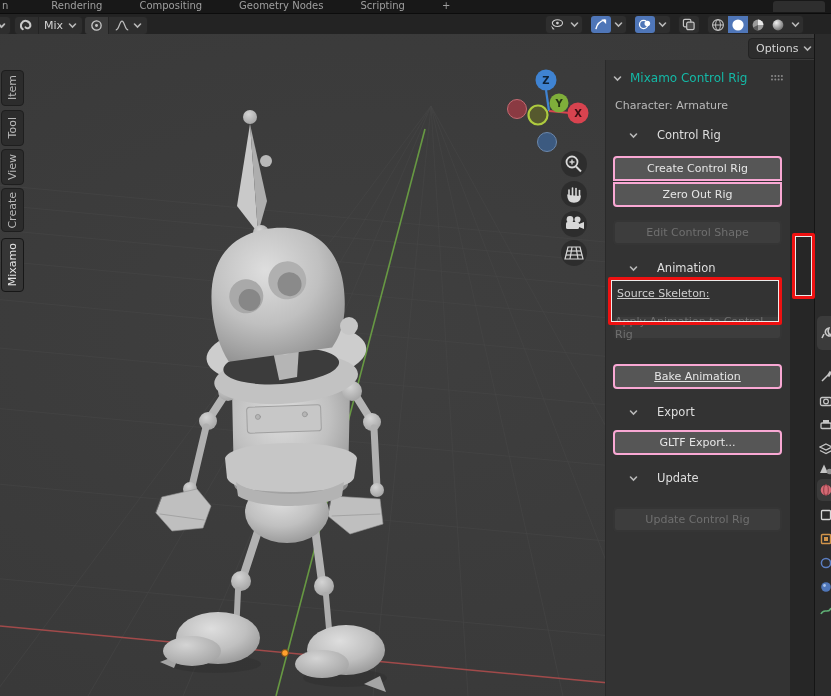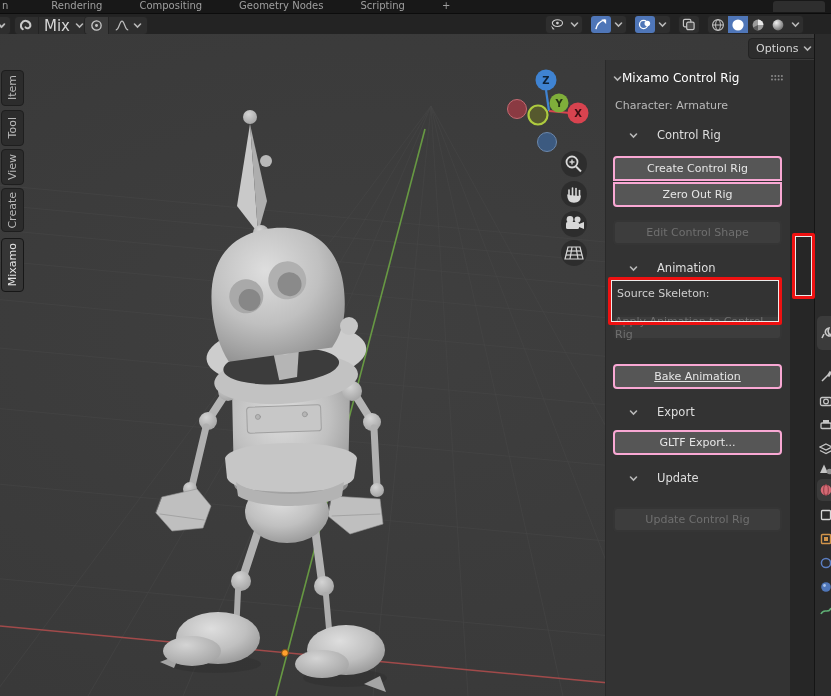--- a/index.html
+++ b/index.html
@@ -8,21 +8,21 @@
     background:#3b3b3b;color:#ddd;-webkit-font-smoothing:antialiased;}
   
   .topbar{position:absolute;left:0;top:0;width:831px;height:13px;background:#181818;
     border-bottom:1px solid #0c0c0c;display:flex;align-items:center;font-size:10px;color:#9f9f9f;}
   .topbar .ws{margin-right:37px;white-space:nowrap;line-height:13px;transform:translateY(-1px);}
   .topbar .ws:first-child{margin-left:2px;margin-right:43px;}
   .topbar-frag{position:absolute;right:6px;top:1px;width:52px;height:11px;background:#2e2e2e;border-radius:3px 3px 0 0;}
   
   .toolrow{position:absolute;left:0;top:14px;width:831px;height:20px;background:#232323;}
   .widget{position:absolute;top:2px;height:17px;display:flex;align-items:flex-start;background:#2e2e2e;
-    border:1px solid #242424;border-radius:4px;color:#d5d5d5;font-size:15px;}
+    border:1px solid #242424;border-radius:4px;color:#d5d5d5;font-size:11px;}
   .widget .seg{display:flex;align-items:center;height:100%;padding:0 5px;}
   .widget .seg+.seg{border-left:1px solid #242424;}
   .seg.on{background:#3a3a3a;border-radius:3px 0 0 3px;}
   .chev{width:9px;height:9px;flex:0 0 auto;}
   .chev path{fill:none;stroke:#b9b9b9;stroke-width:1.6;stroke-linecap:round;}
   
   .hdr-icons{position:absolute;right:27px;top:2px;height:17px;display:flex;align-items:center;gap:7px;}
   .hbtn{height:17px;display:flex;align-items:center;background:#2e2e2e;border:1px solid #242424;border-radius:4px;}
   .hbtn .seg{padding:0 3px;display:flex;align-items:center;height:100%;}
   .hbtn .seg.blue{background:var(--accent-blue);border-radius:3px;}
@@ -31,30 +31,30 @@
   
   .viewport{position:absolute;left:0;top:34px;width:812px;height:662px;
     background:radial-gradient(ellipse 120% 90% at 45% 45%, #3f3f3f 0%, #3a3a3a 60%, #363636 100%);}
   .viewport svg{display:block;}
   .gl{stroke:#474747;stroke-width:1;opacity:.55;}
   .options-btn{position:absolute;left:748px;top:38px;height:19px;padding:0 7px;display:flex;align-items:center;gap:5px;
     background:#2d2d2d;border:1px solid #232323;border-radius:4px;color:#d6d6d6;font-size:11px;z-index:5;}
   
   .npanel{position:absolute;left:605px;top:60px;width:185px;height:636px;background:#333333;
     border-left:1px solid #2a2a2a;box-sizing:border-box;font-size:11px;z-index:3;}
-  .phead{display:flex;align-items:center;margin:8px 6px 0 7px;height:20px;color:#ffffff;font-size:12px;gap:0;}
+  .phead{display:flex;align-items:center;margin:8px 6px 0 7px;height:20px;color:#14b8a6;font-size:12px;gap:8px;}
   .phead .grip{margin-left:auto;}
   .char-label{margin:11px 0 0 9px;color:#b9b9b9;}
   .sec-head{display:flex;align-items:center;gap:19px;margin-top:16px;margin-left:23px;color:#dedede;font-size:11.5px;}
   .btn{margin:0 8px 0 7px;height:21px;display:flex;align-items:center;justify-content:center;
     background:#565656;border:2px solid #f9a8d4;border-radius:4px;color:#e6e6e6;cursor:default;}
   .btn.top{border-radius:4px 4px 0 0;margin-bottom:1px;}
   .btn.bottom{border-radius:0 0 4px 4px;}
   .btn.disabled{background:#3d3d3d;border-color:#353535;color:#6f6f6f;}
-  .src-label{margin:12px 0 6px 11px;color:#cecece;}
+  .src-label{margin:12px 0 6px 11px;color:#cecece;text-decoration:underline;}
   .field{margin:0 8px 0 7px;height:21px;display:flex;align-items:center;background:#1d1d1d;
     border:1px solid #121212;border-radius:4px;color:#dcdcdc;}
   .field .ficon{width:24px;display:flex;justify-content:center;}
   .field .fval{flex:1;padding-left:2px;}
   .field .fx{width:22px;display:flex;justify-content:center;color:#bdbdbd;font-size:12px;}
   
   .tabcol{position:absolute;left:789px;top:60px;width:25px;height:636px;background:#262626;z-index:2;}
   .vtab{position:absolute;left:1px;width:21px;background:#2c2c2c;border:1px solid #1e1e1e;border-radius:4px;
     display:flex;align-items:center;justify-content:center;color:#b8b8b8;font-size:11px;z-index:4;}
   .vtab span{writing-mode:vertical-rl;transform:rotate(180deg);white-space:nowrap;}

